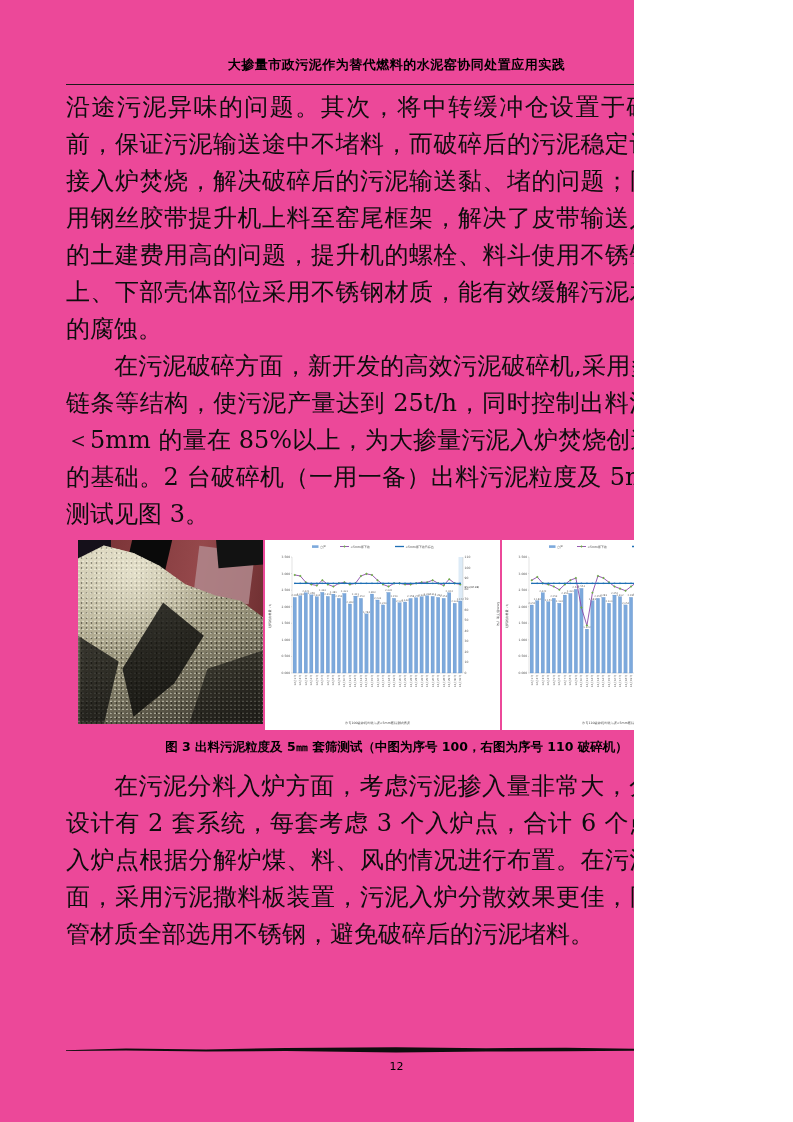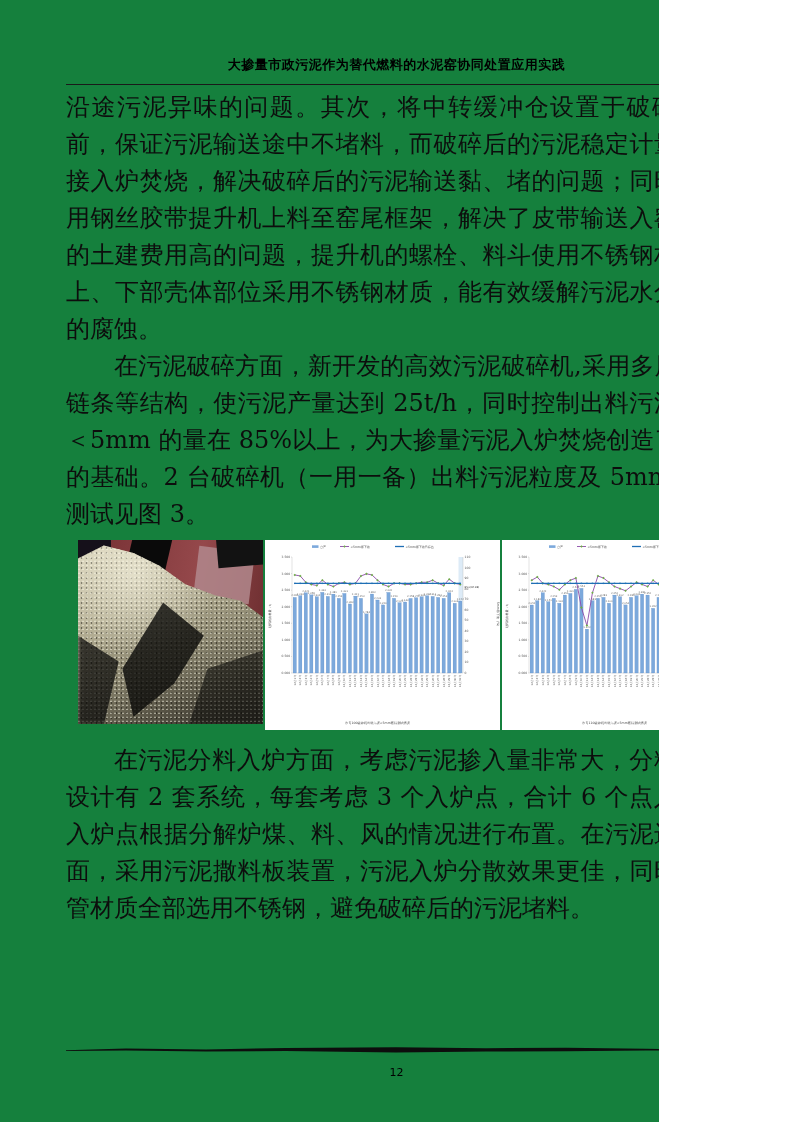--- a/index.html
+++ b/index.html
@@ -1,20 +1,19 @@
 <!DOCTYPE html>
 <html><head>
 <meta charset="utf-8">
 <style>
   html,body{margin:0;padding:0;background:#fff;}
   .page{
-    position:relative;width:634px;height:1122px;background:#15803d;
+    position:relative;width:634px;height:1122px;background:#ec4899;
     font-family:"DejaVu Serif","Liberation Serif",serif;color:#111;
     overflow:hidden;
-    padding-left:25px;
   }
   .content{position:absolute;left:66px;top:57px;width:661px;}
   .doc-title{
     text-align:center;font-family:"DejaVu Sans","Liberation Sans",sans-serif;
     font-size:13px;font-weight:700;color:#000;letter-spacing:.5px;line-height:16px;
   }
   .header-rule{border:none;border-top:1.6px solid #1a1a1a;margin:11px 0 0 0;}
   .body-text{margin-top:4px;}
   .body-text p{
     margin:0;font-size:24px;line-height:37px;text-align:justify;color:#0d0d0d;
@@ -54,21 +53,21 @@
   .fig-caption{
     margin-top:9px;text-align:center;
     font-family:"DejaVu Sans","Liberation Sans",sans-serif;
     font-size:12.5px;font-weight:600;color:#000;
   }
   .after-figure{margin-top:12px;}
   
   .footer{position:absolute;left:66px;top:1046px;width:661px;
     font-family:"DejaVu Sans","Liberation Sans",sans-serif;}
   .footer-rule-svg{display:block;width:661px;height:8px;}
-  .footer-row{position:relative;margin-top:12px;height:16px;}
+  .footer-row{position:relative;margin-top:6px;height:16px;}
   .page-number{position:absolute;left:0;right:0;text-align:center;font-size:11px;color:#000;}
   .issue{position:absolute;right:2px;top:0;font-size:10px;color:#000;}
 </style>
 </head>
 <body>
 
 <div class="page">
   <div class="content">
 
     <div class="doc-title">大掺量市政污泥作为替代燃料的水泥窑协同处置应用实践</div>
@@ -489,20 +488,21 @@
             <text x="55" y="7.5" font-size="3" fill="#444">台产</text>
             <line x1="75" y1="6.5" x2="84" y2="6.5" stroke="#8B4BA8" stroke-width="0.9"></line>
             <rect x="78.6" y="5.5" width="1.8" height="1.8" fill="#6FAF46" transform="rotate(45 79.5 6.4)"></rect>
             <text x="85.5" y="7.5" font-size="3" fill="#444">&lt;5mm筛下物</text>
             <line x1="130" y1="6.5" x2="139" y2="6.5" stroke="#1F6FB5" stroke-width="1.3"></line>
             <text x="140.5" y="7.5" font-size="3" fill="#444">&lt;5mm筛下物目标值</text>
             <text x="199.6" y="47.76" font-size="2.5" fill="#333">85.0(88.48)</text>
           </svg></div>
     </div>
 
+    <div class="fig-caption">图 3  出料污泥粒度及 5㎜ 套筛测试（中图为序号 100，右图为序号 110 破碎机）</div>
 
     <div class="body-text after-figure">
       <p class="indent">在污泥分料入炉方面，考虑污泥掺入量非常大，分料装置设计有 2 套系统，每套考虑 3 个入炉点，合计 6 个点入炉，入炉点根据分解炉煤、料、风的情况进行布置。在污泥进料方面，采用污泥撒料板装置，污泥入炉分散效果更佳，同时下料管材质全部选用不锈钢，避免破碎后的污泥堵料。</p>
     </div>
   </div>
 
   <div class="footer">
     <svg class="footer-rule-svg" viewBox="0 0 661 8">
       <polygon fill="#0d0d0d" points="0,4.2 60,2.6 140,3.4 220,2.0 330,1.2 420,2.2 500,1.8 580,2.8 661,3.4 661,4.0 580,4.6 500,5.2 420,5.6 330,6.6 220,5.0 140,5.4 60,4.6 0,5.0"></polygon>
     </svg>

